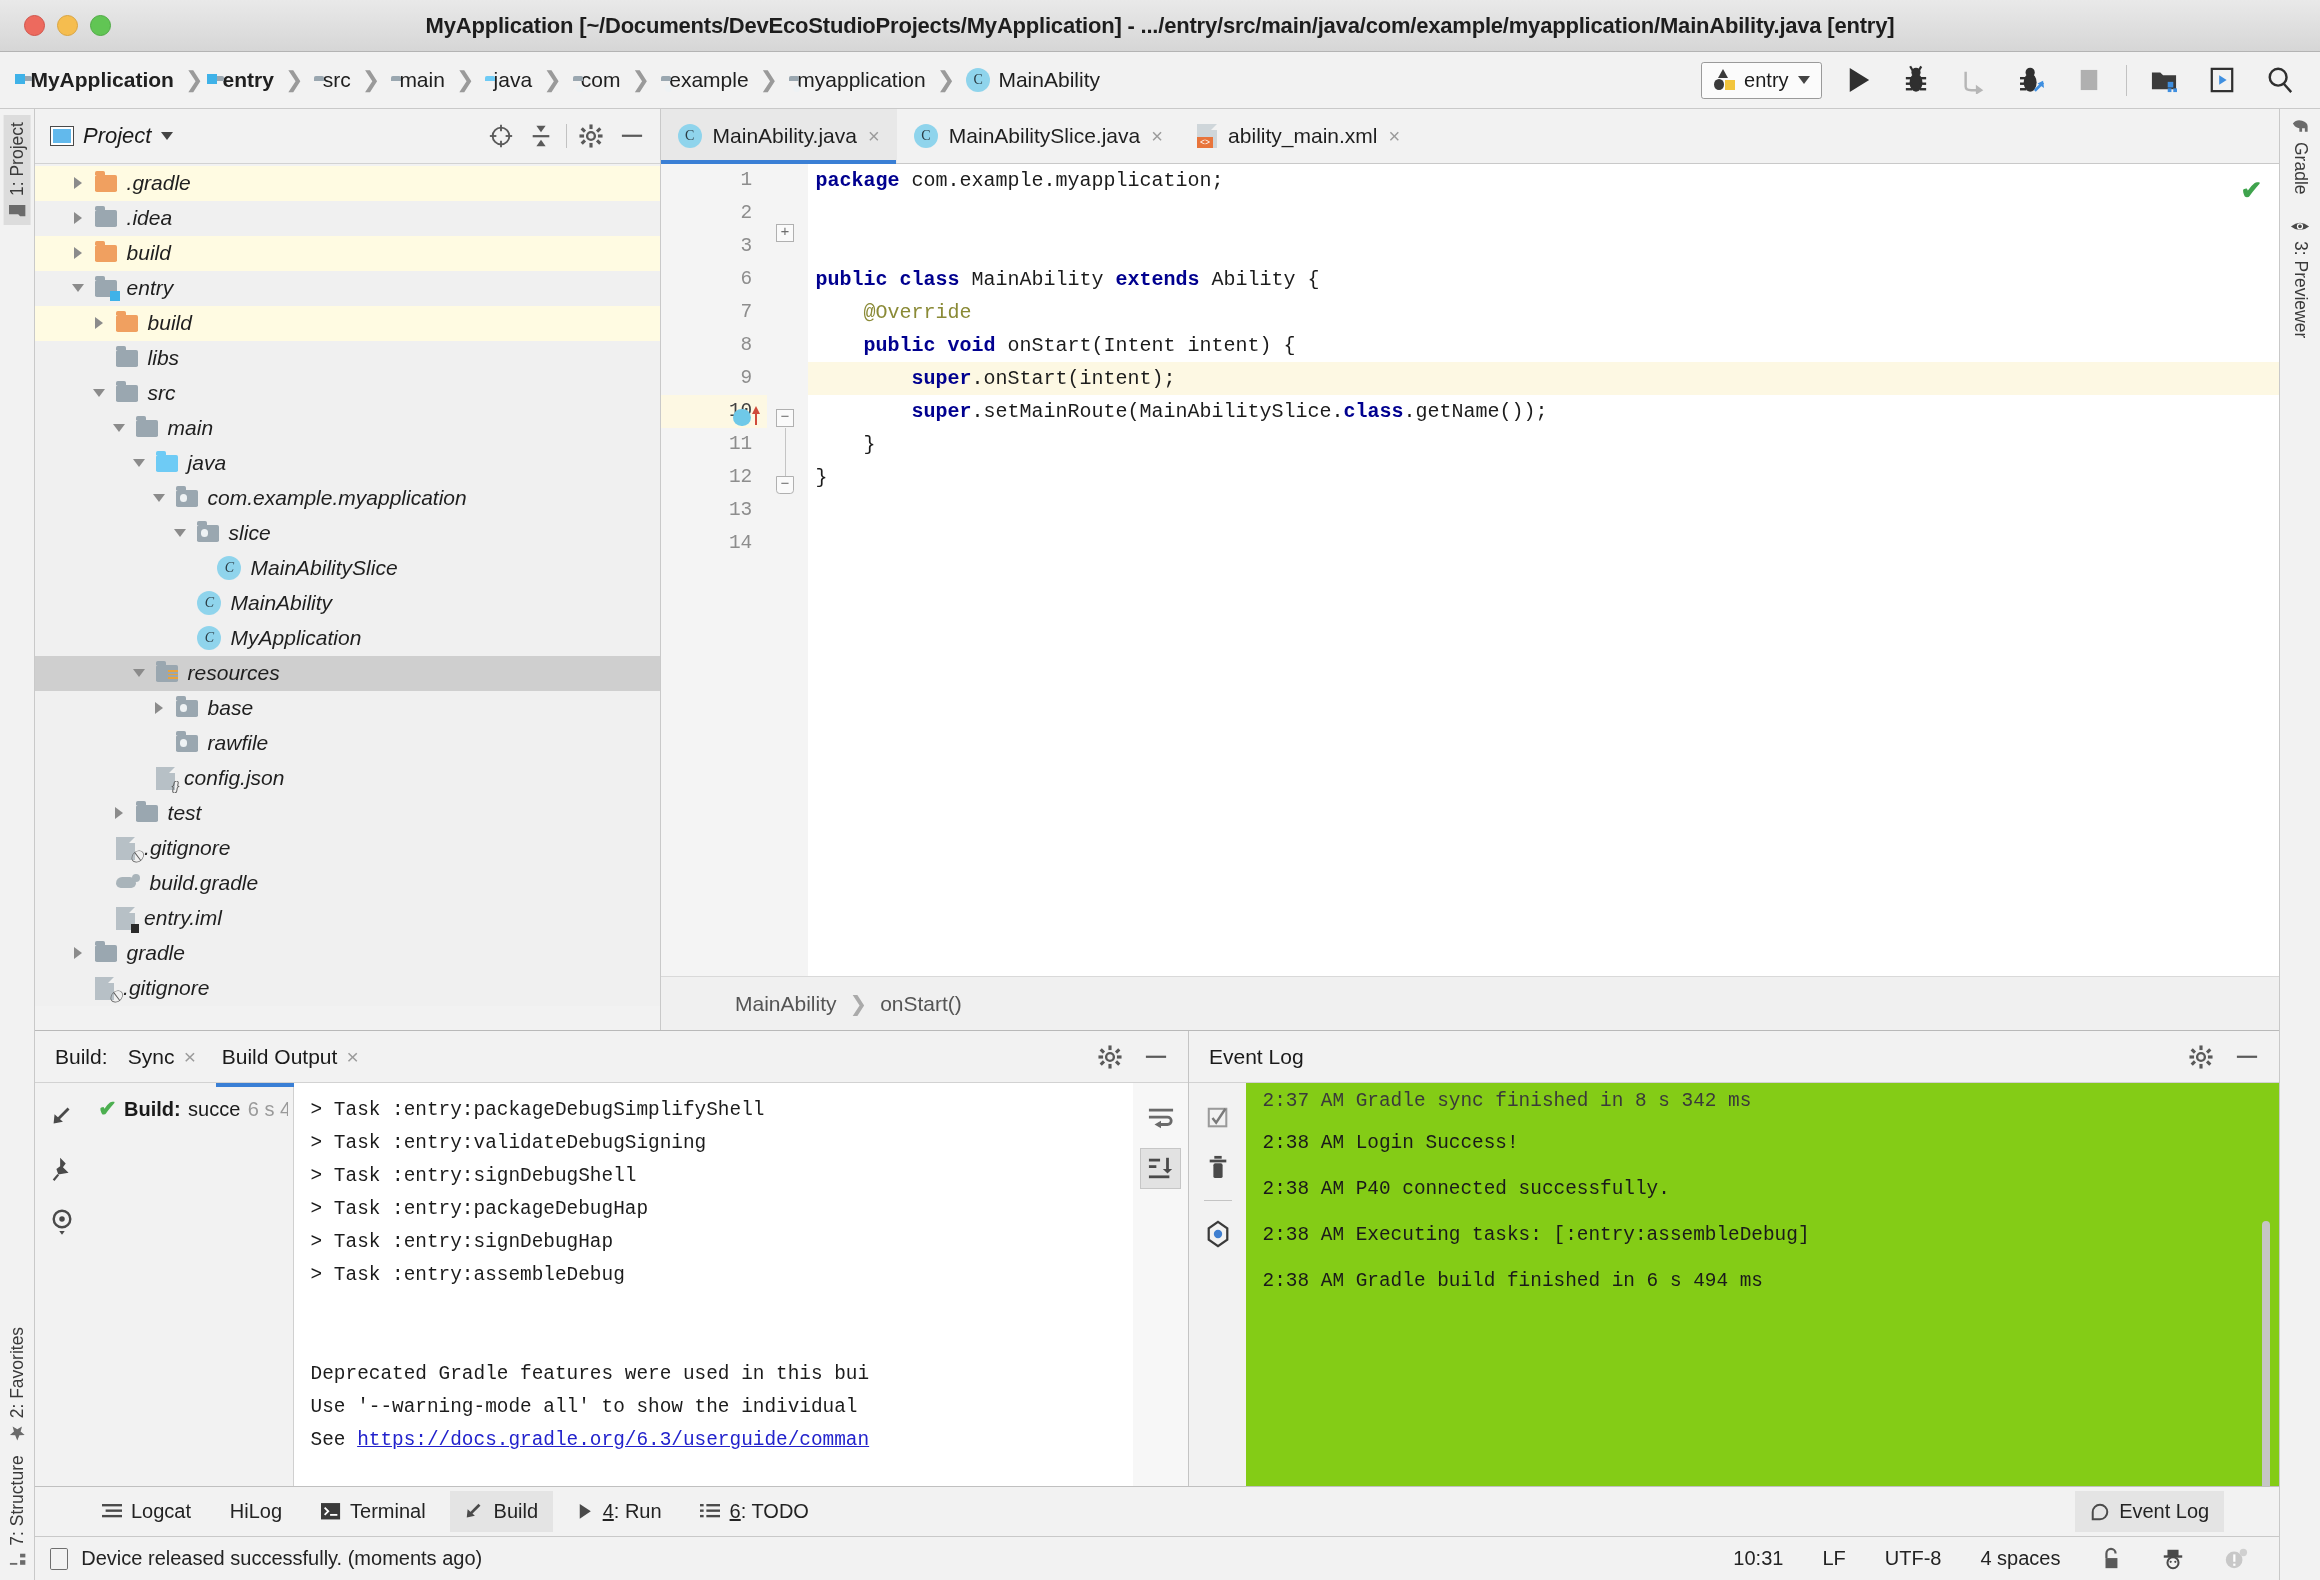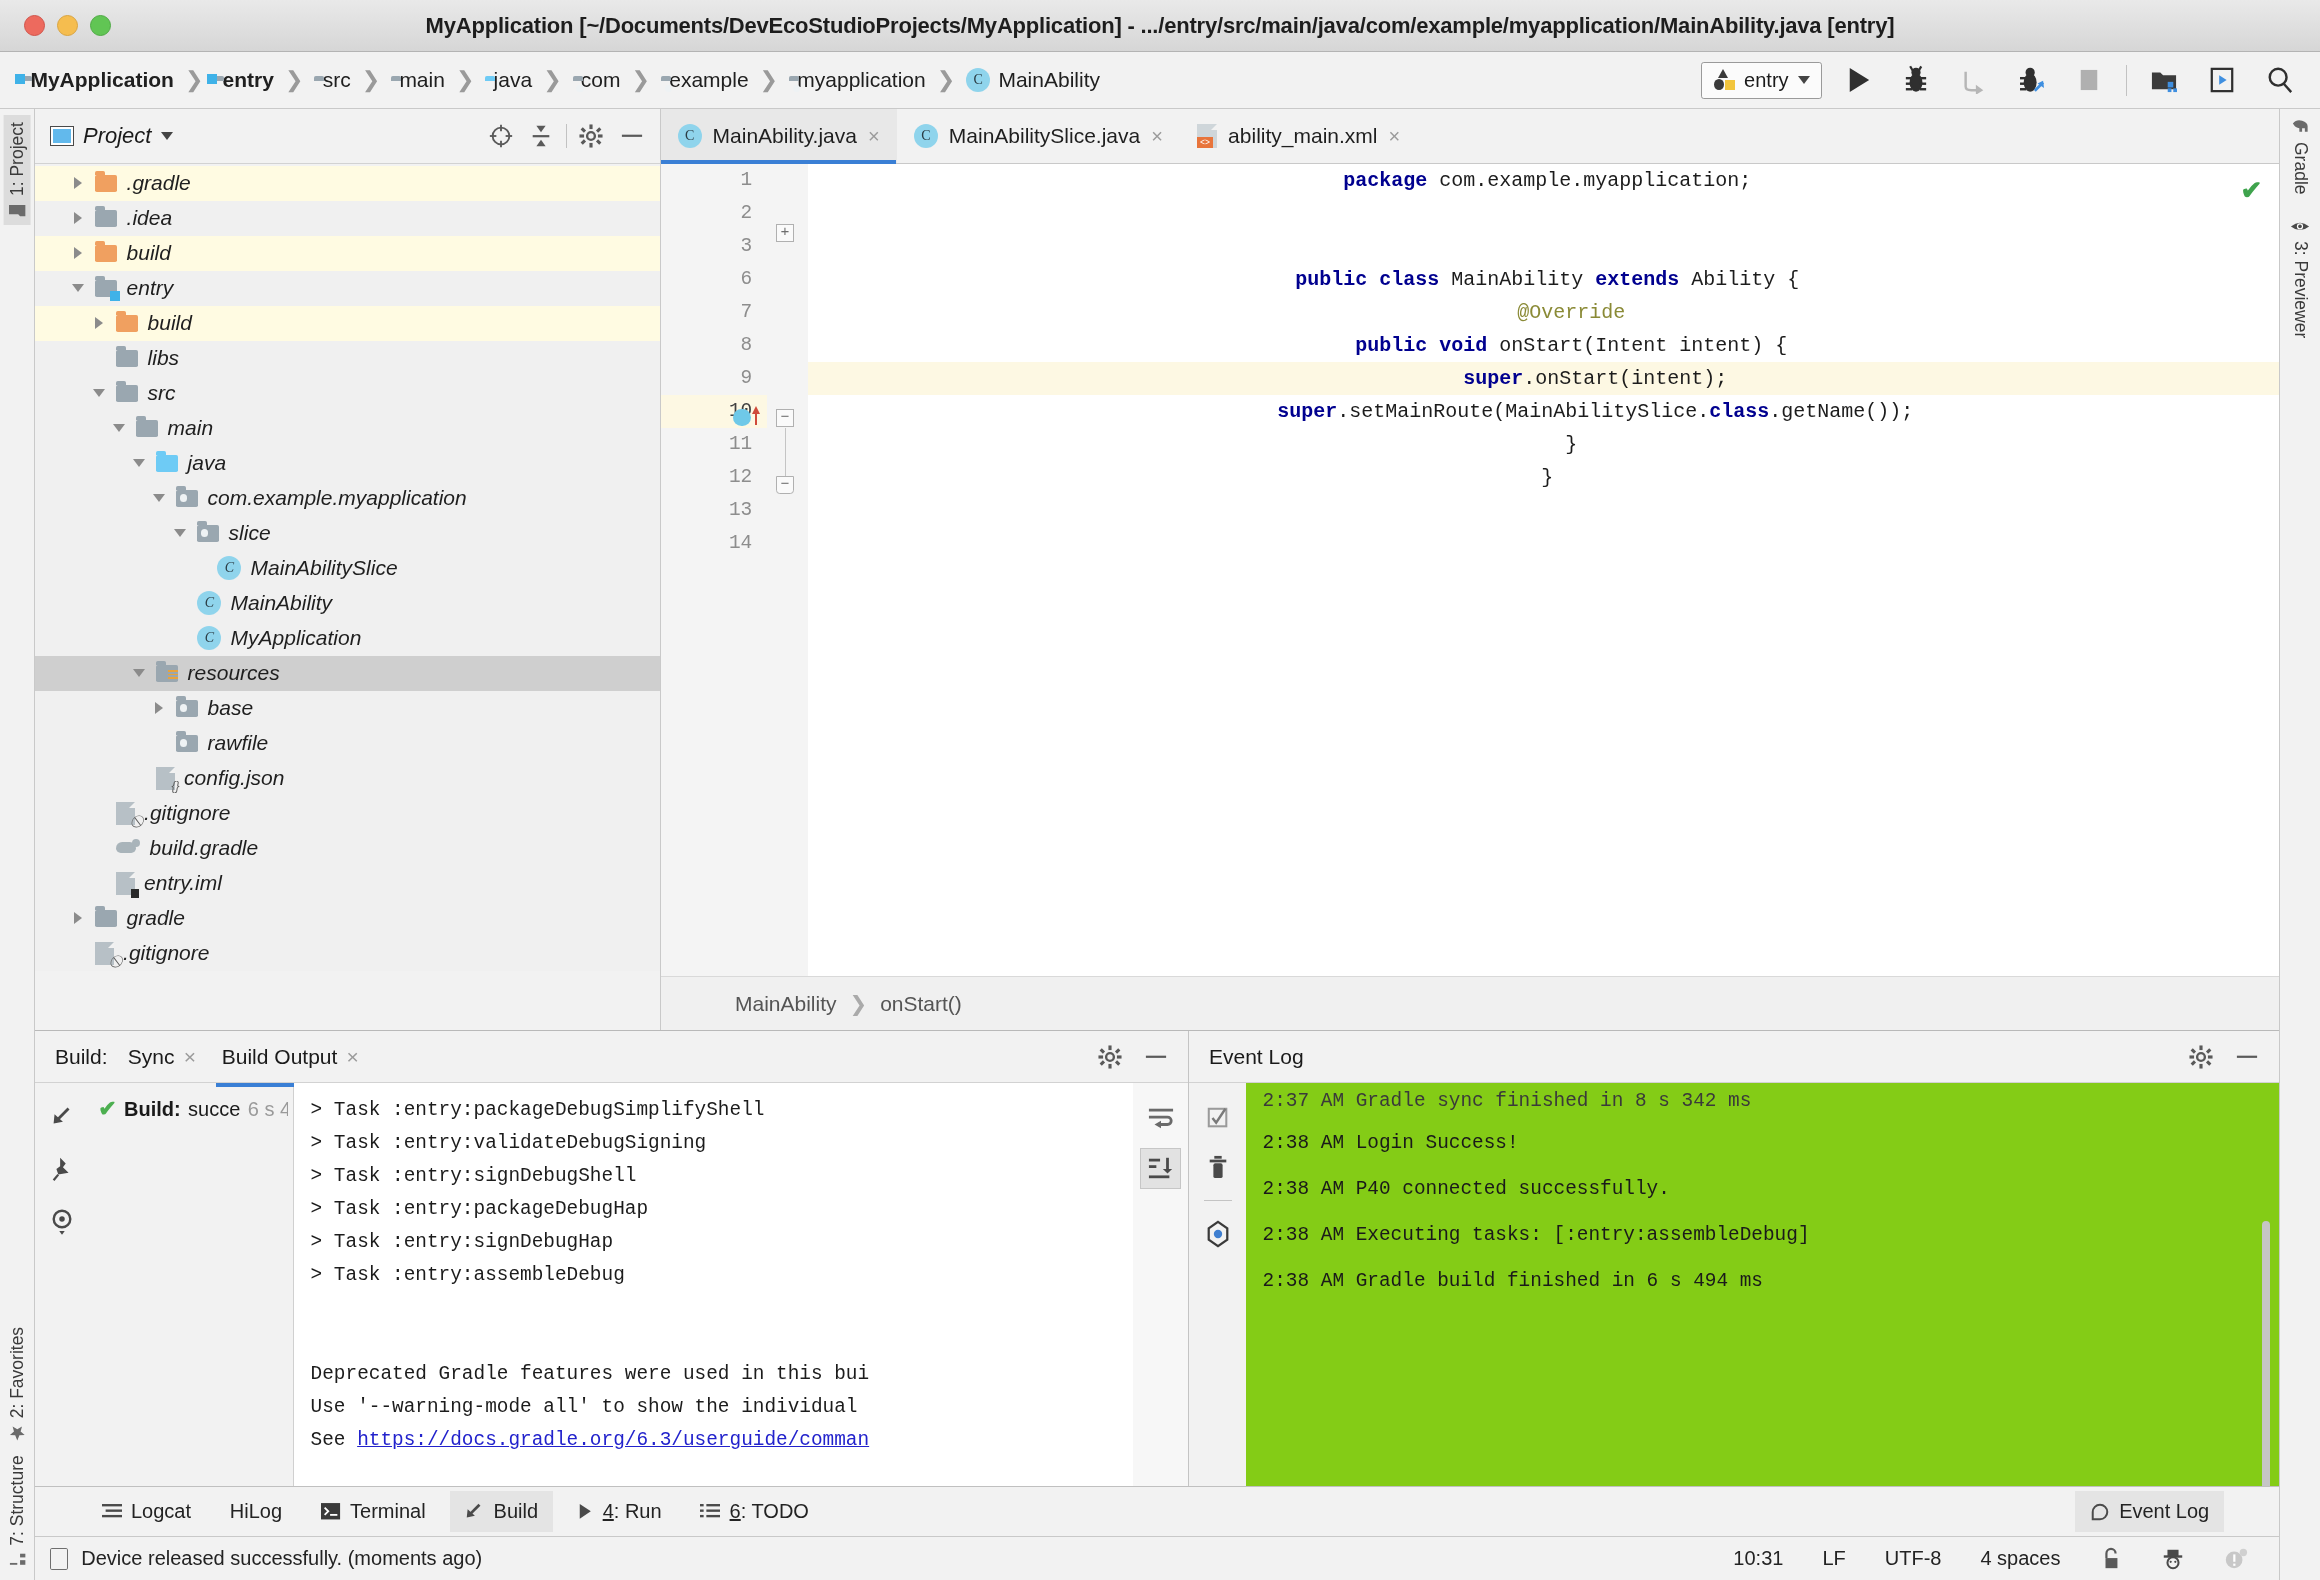--- a/index.html
+++ b/index.html
@@ -125,21 +125,21 @@
   .xmlicon:before{content:"";position:absolute;right:0;top:0;border-left:6.5px solid transparent;border-bottom:6.5px solid #f2f2f2;}
   .xmlicon:after{content:"<>";position:absolute;left:0;bottom:0;width:15.7px;height:11px;background:#e8743b;color:#fff;font-size:8.3px;
                  display:flex;align-items:center;justify-content:center;font-family:"Liberation Mono",monospace;}
 
   .codearea{ flex:1; display:flex; min-height:0; position:relative; overflow:hidden; }
   .gutter{ width:106px; flex:0 0 106px; background:#f4f4f4; border-right:0; position:relative;}
   .gnum{ height:33px; line-height:33px; text-align:right; padding-right:14.8px;
          font-family:"Liberation Mono",monospace; font-size:19.4px; color:#8d8d8d;}
   .gnum.cur{ color:#404040; background:#fdf8e3; }
   .foldcol{ width:41px; flex:0 0 41px; background:#f4f4f4; position:relative;}
-  .code{ flex:1; position:relative; background:#fff; overflow:hidden;text-align:center;}
+  .code{ flex:1; position:relative; background:#fff; overflow:hidden;}
   .cl{ height:33px; line-height:33px; font-family:"Liberation Mono",monospace; font-size:20px;
        color:#1c1c1c; white-space:pre; padding-left:7.4px;}
   .cl.cur{ background:#fdf8e3; }
   .kw{ color:#00008f; font-weight:bold; }
   .ann{ color:#8a8a36; }
   .elps{ background:#e5f2e5; color:#2c6e2c; padding:0 3.7px; border-radius:1.8px;}
   .markgut{ position:absolute; }
   .bpdot{ width:17.5px;height:17.5px;border-radius:50%;background:#6fc9e8; }
   .uparrow{ width:0;height:0;border-left:4.6px solid transparent;border-right:4.6px solid transparent;border-bottom:8.3px solid #d04a3a;}
   .foldbox{ width:17.5px;height:17.5px;border:0.9px solid #b0b0b0;background:#fafafa;display:flex;align-items:center;justify-content:center;
@@ -620,20 +620,30 @@
                 <span style="display:inline-block;width:94px"></span>
                 <span class="arrow none"></span>
                 <span style="display:inline-flex;align-items:center;margin-left:7.4px">
                   <span class="fileicon">
                     <span class="bdg">{}</span>
                   </span>
                 </span>
                 <span class="lbl">config.json</span>
               </div>
               <div class="row g">
+                <span style="display:inline-block;width:74px"></span>
+                <span class="arrow">
+                  <i></i>
+                </span>
+                <span style="display:inline-flex;align-items:center;margin-left:7.4px">
+                  <span class="folder"></span>
+                </span>
+                <span class="lbl">test</span>
+              </div>
+              <div class="row g">
                 <span style="display:inline-block;width:54px"></span>
                 <span class="arrow none"></span>
                 <span style="display:inline-flex;align-items:center;margin-left:7.4px">
                   <span class="fileicon">
                     <span class="bdg">⃠</span>
                   </span>
                 </span>
                 <span class="lbl">.gitignore</span>
               </div>
               <div class="row g">

